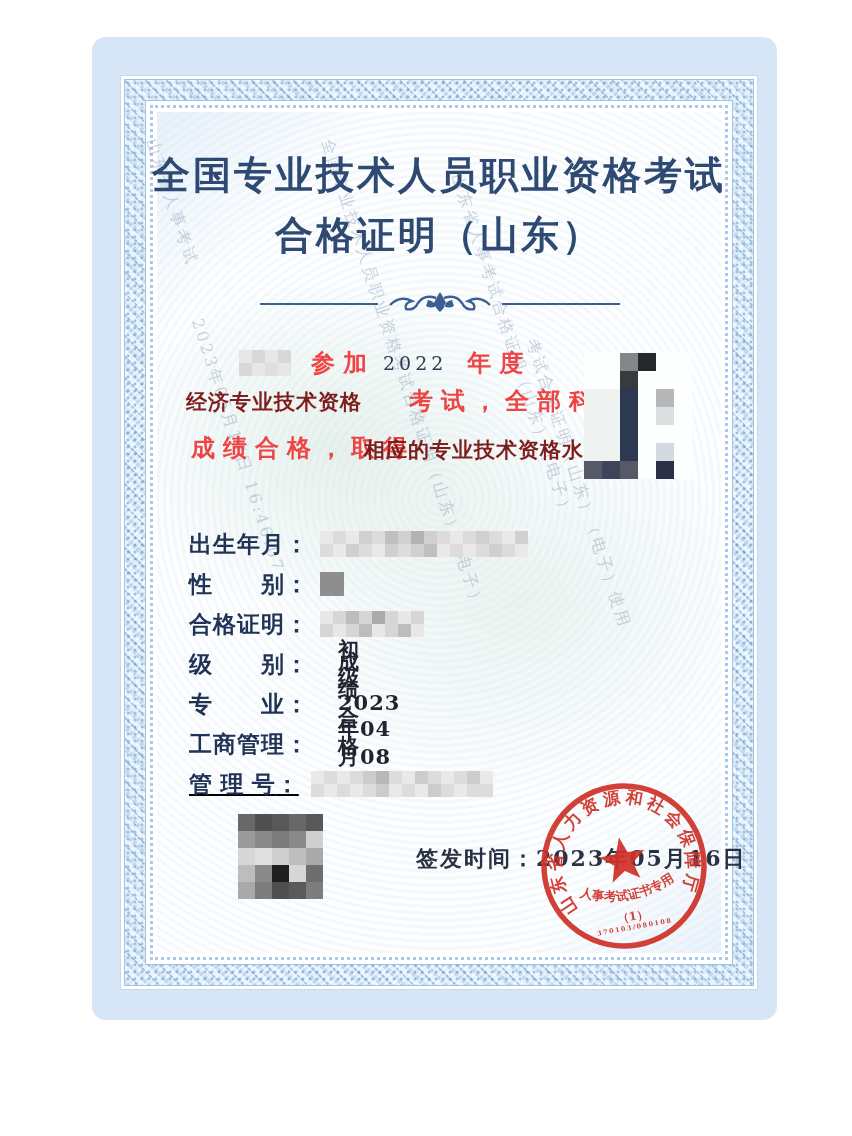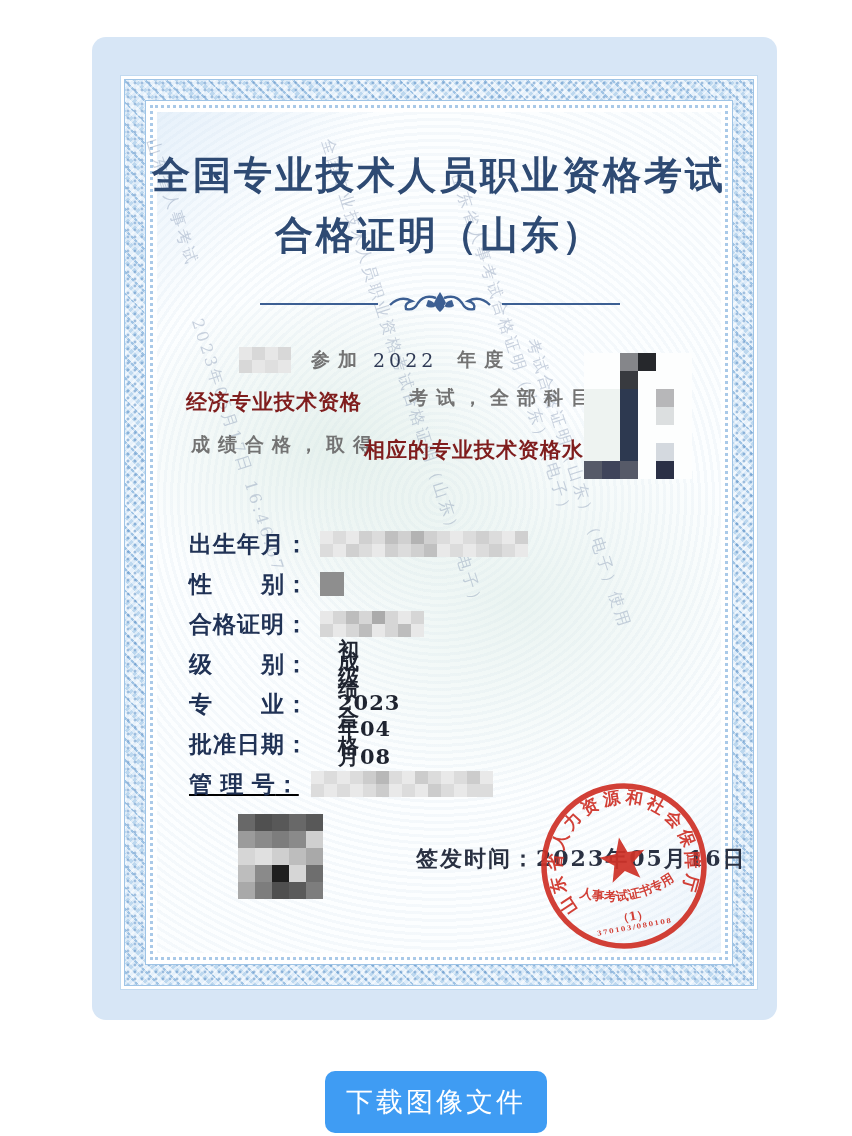--- a/index.html
+++ b/index.html
@@ -39,21 +39,21 @@
     transform-origin:left top; color:rgba(120,140,172,.38); font-size:16px;
     letter-spacing:3px; }
 
   .title { position:absolute; left:0; width:100%; text-align:center;
     color:#2e4a73; font-weight:700; font-size:38px; letter-spacing:3px; }
   .t1 { top:74px; } .t2 { top:134px; }
 
   .divider { position:absolute; left:129px; top:211px; width:380px; height:34px; }
 
   .line { position:absolute; white-space:nowrap; }
-  .tmpl { font-size:19px; font-weight:600; letter-spacing:8px; color:#737373; }
+  .tmpl { font-size:24px; font-weight:600; letter-spacing:8px; color:#ef4444; }
   .val  { font-family:"Liberation Sans", sans-serif; font-weight:700;
           font-size:21px; letter-spacing:1px; color:#7f1d1d; }
   .l1 { left:118px; top:271px; display:flex; align-items:center; }
   .l1 .year { font-size:19px; letter-spacing:4px; color:#2f3a55; font-weight:400;
               margin-left:8px; }
   .l1 .tmpl { margin-left:20px; }
   .l2a { left:65px;  top:312px; }
   .l2b { left:288px; top:309px; }
   .l3a { left:70px;  top:356px; }
   .l3b { left:243px; top:360px; }
@@ -254,21 +254,21 @@
             <span class="field-label">级　　别</span>
             <span class="field-colon">：</span>
             <span class="field-value">初级</span>
           </div>
           <div class="field-row" style="top: 160px;">
             <span class="field-label">专　　业</span>
             <span class="field-colon">：</span>
             <span class="field-value">成绩合格</span>
           </div>
           <div class="field-row" style="top: 200px;">
-            <span class="field-label">批准日期</span>
+            <span class="field-label">工商管理</span>
             <span class="field-colon">：</span>
             <span class="field-value">2023年04月08日</span>
           </div>
           <div class="field-row" style="top: 240px; text-decoration: underline;">
             <span class="field-label">管 理 号</span>
             <span class="field-colon">：</span>
             <span class="mosaic" style="grid-template-columns: repeat(14, 13px);">
               <i style="width: 13px; height: 13px; background: rgb(233, 233, 233);"></i>
               <i style="width: 13px; height: 13px; background: rgb(220, 220, 220);"></i>
               <i style="width: 13px; height: 13px; background: rgb(233, 233, 233);"></i>
@@ -339,14 +339,13 @@
         <circle cx="85" cy="85" r="80" fill="none" stroke="#cf3228" stroke-width="5.5"></circle>
         <text font-size="17" letter-spacing="4"><textPath href="#arcTop" startOffset="2">山东省人力资源和社会保障厅</textPath></text>
         <polygon fill="#cf3228" points="85,56 90.9,71.9 107.8,72.6 94.5,83.1 99.1,99.4 85,90 70.9,99.4 75.5,83.1 62.2,72.6 79.1,71.9"></polygon>
         <text font-size="12.5"><textPath href="#arcBottom" startOffset="2">人事考试证书专用章</textPath></text>
         <text x="85" y="140" font-size="11.5" text-anchor="middle">（1）</text>
         <text x="85" y="149" font-size="6.5" letter-spacing="1.5" text-anchor="middle">370103/080108</text>
       </svg>
     </div>
   </div>
 
-  <button class="dl">下载图像文件</button>
 </div>
 
 </body></html>

